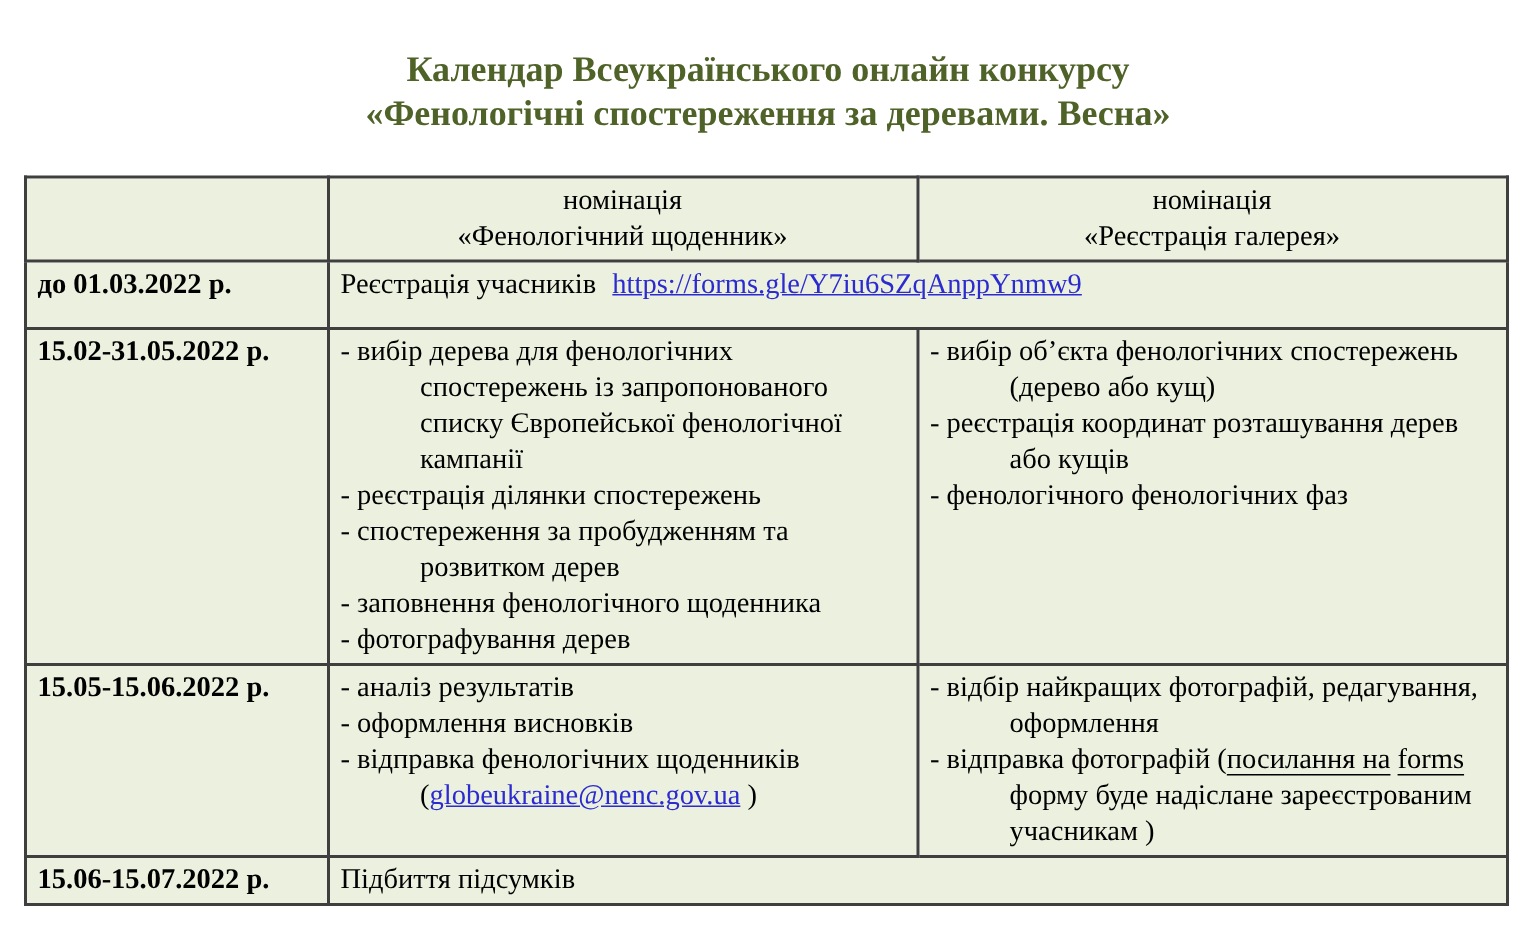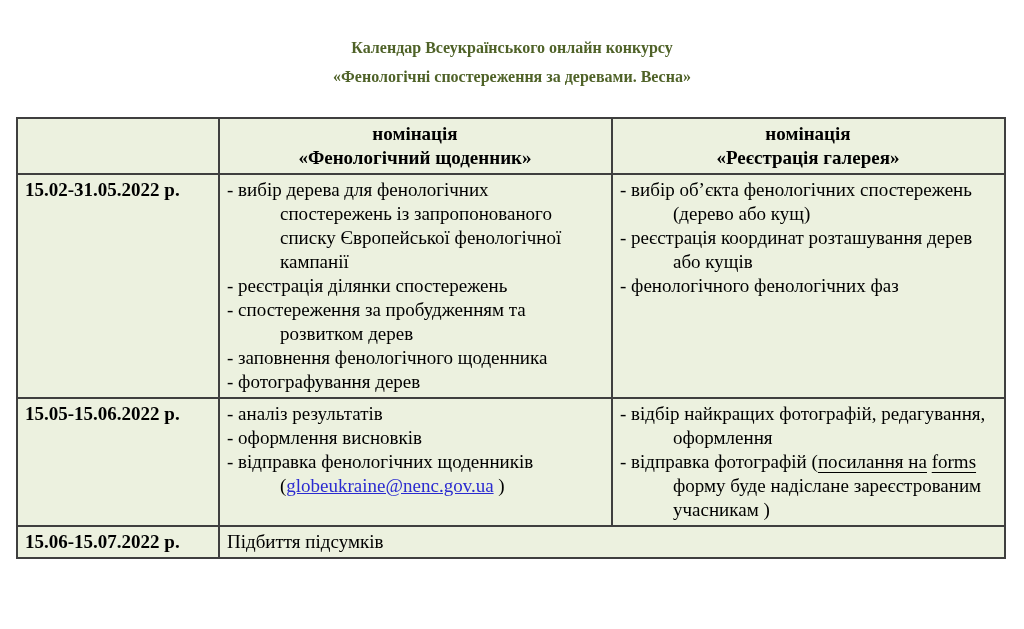--- a/index.html
+++ b/index.html
@@ -3,39 +3,39 @@
 <meta charset="utf-8">
 <style>
   html, body { margin:0; padding:0; background:#ffffff; }
   .page {
     position:relative; width:1024px; height:629px; background:#ffffff;
     font-family:"Liberation Serif","DejaVu Serif",serif; color:#000000;
     overflow:hidden;
   }
   .title {
     position:absolute; top:33px; left:0; width:100%;
-    text-align:center; font-weight:bold; font-size:16px; line-height:29px;
+    text-align:center; font-weight:bold; font-size:24px; line-height:29px;
     color:#4f6228;
   }
   table.cal {
     position:absolute; left:16px; top:117px; width:988px;
     border-collapse:collapse; table-layout:fixed;
   }
   table.cal td {
     border:2px solid #3f3f3f; vertical-align:top;
     padding:3px 8px 3px 7px; font-size:19px; line-height:24px;
     background:#ecf1df; overflow:hidden;
   }
   tr.hrow { height:46px; }
   tr.r0 { height:45px; }
   tr.r1 { height:172px; }
   tr.r2 { height:111px; }
   tr.r3 { height:32px; }
   td.hcell {
-    background:#c3d69b; text-align:center; font-weight:bold;
+    background:#c3d69b; text-align:center; font-weight:normal;
     padding:1px 4px;
   }
   td.datec { font-weight:bold; }
   .li { padding-left:53px; text-indent:-53px; }
   .link { color:#2b2bd0; text-decoration:underline; cursor:pointer; }
   .sp {
     text-decoration-line:underline; text-decoration-style:wavy;
     text-decoration-color:#cf3b2f; text-decoration-thickness:1px;
     text-underline-offset:4px;
     text-decoration:underline;
@@ -64,20 +64,27 @@
       <td class="hcell">
         <div>номінація</div>
         <div>«Фенологічний щоденник»</div>
       </td>
       <td class="hcell">
         <div>номінація</div>
         <div>«Реєстрація галерея»</div>
       </td>
     </tr>
 
+    <tr class="r0">
+      <td class="datec">до 01.03.2022 р.</td>
+      <td colspan="2">
+        <span>Реєстрація учасників</span>
+        <a class="link" style="margin-left:6px">https://forms.gle/Y7iu6SZqAnppYnmw9</a>
+      </td>
+    </tr>
 
     <tr class="r1">
       <td class="datec">15.02-31.05.2022 р.</td>
       <td>
         <div class="li">- вибір дерева для фенологічних спостережень із запропонованого списку Європейської фенологічної кампанії</div>
         <div class="li">- реєстрація ділянки спостережень</div>
         <div class="li">- спостереження за пробудженням та розвитком дерев</div>
         <div class="li">- заповнення фенологічного щоденника</div>
         <div class="li">- фотографування дерев</div>
       </td>

